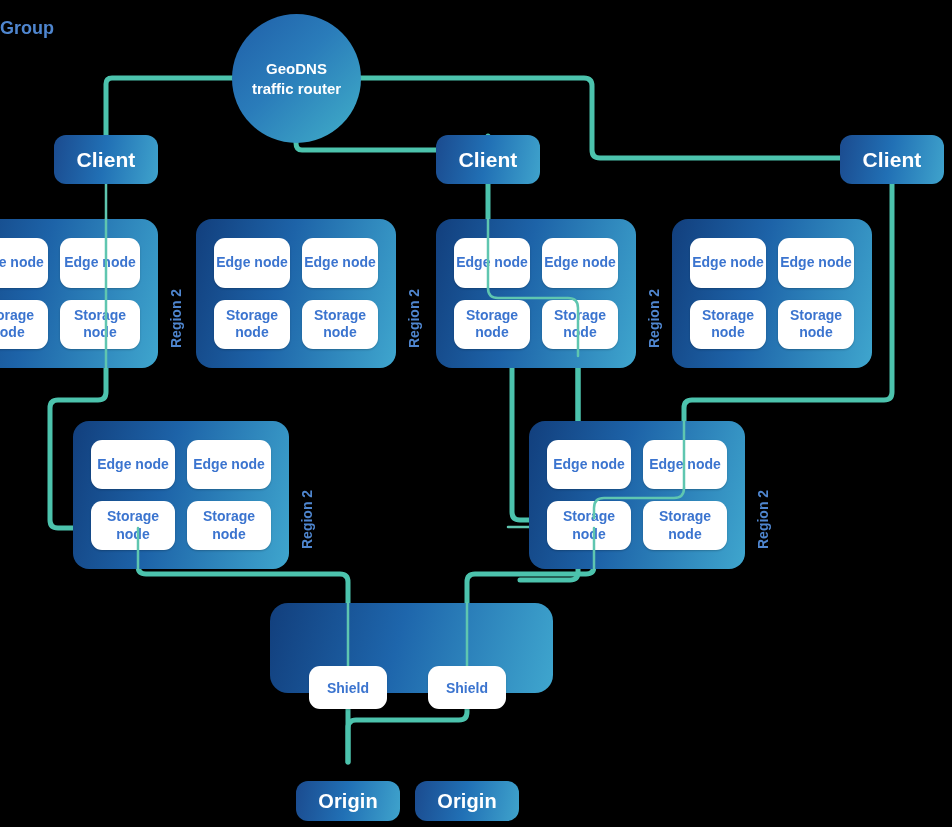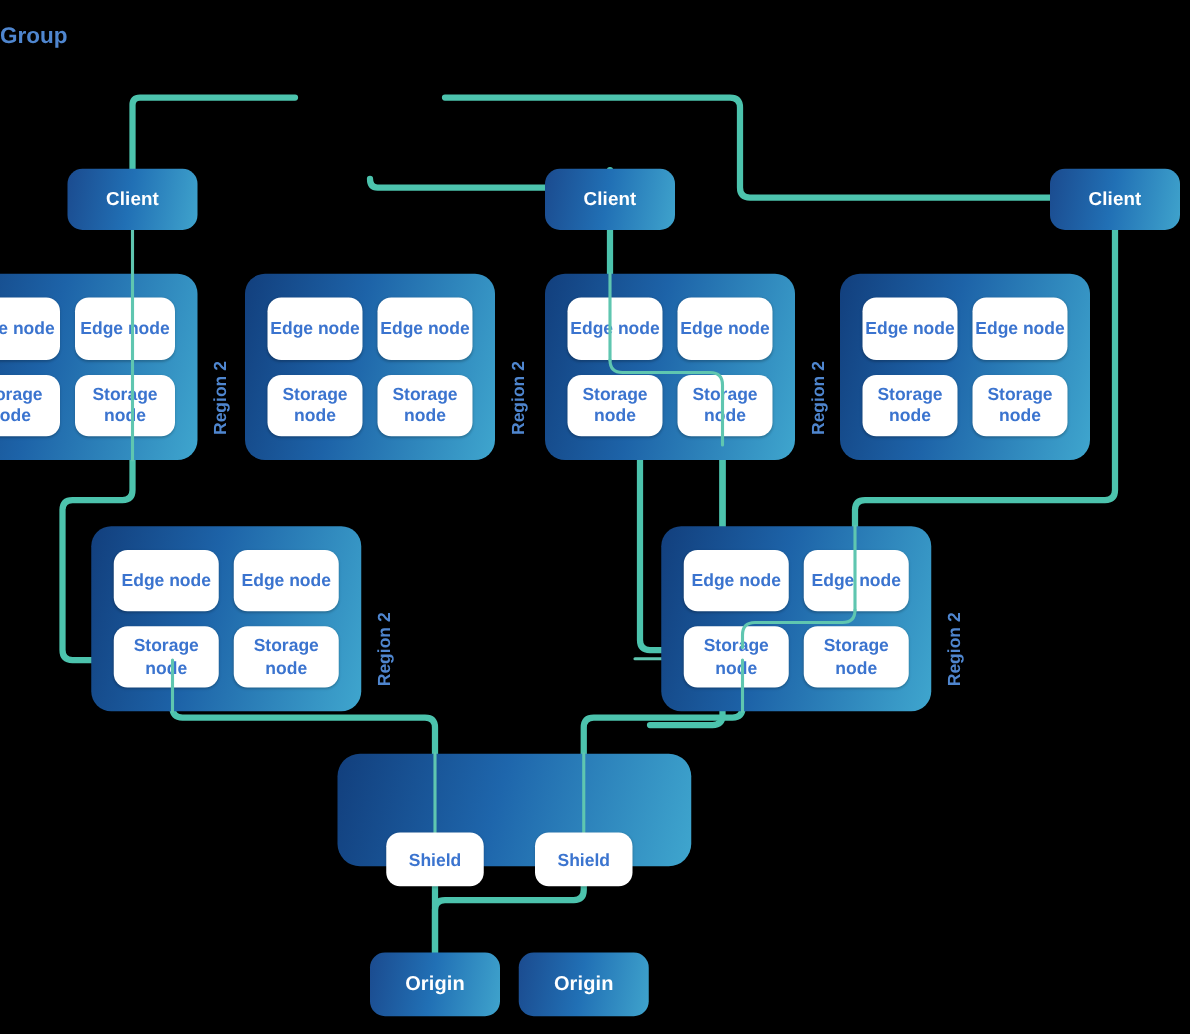--- a/index.html
+++ b/index.html
@@ -51,21 +51,21 @@
   
   .node {
     position: absolute;
     z-index: 2;
     display: flex;
     align-items: center;
     justify-content: center;
     text-align: center;
     color: #ffffff;
     border-radius: 12px;
-    font-size: 15px;
+    font-size: 21px;
     font-weight: 700;
     letter-spacing: .1px;
     line-height: 1.2;
     background: linear-gradient(100deg, #1b4b8f 0%, #2170b5 48%, #3fa3cc 100%);
   }
 
   .geodns {
     position: absolute;
     z-index: 2;
     width: 129px; height: 129px;
@@ -75,21 +75,21 @@
     justify-content: center;
     text-align: center;
     color: #fff;
     font-size: 15px;
     font-weight: 700;
     line-height: 1.28;
     background: linear-gradient(135deg, #1f5fa8 0%, #2a7cba 45%, #41b0c9 100%);
   }
 
   .client { width: 104px; height: 49px; }
-  .origin { width: 104px; height: 51px; font-size: 16px; }
+  .origin { width: 104px; height: 40px; font-size: 20px; margin-top: 19px; }
 
   
   .group {
     position: absolute;
     z-index: 2;
     border-radius: 16px;
     background: linear-gradient(105deg, #123f7d 0%, #1d63a8 42%, #3fa6ce 100%);
   }
   .group .inner {
     position: absolute;
@@ -198,20 +198,26 @@
 
     <path class="wire-thin" d="M 508 527 L 556 527"></path>
 
     <path class="wire-dash" d="M 634 527 L 652 527"></path>
 
     <path class="wire-thin" d="M 138 545 L 138 566"></path>
 
     <path class="wire-thin" d="M 106 232 L 106 352"></path>
   </svg>
 
+  <div class="geodns" style="left:232px; top:14px;">
+    <div>
+      <div>GeoDNS</div>
+      <div>traffic router</div>
+    </div>
+  </div>
 
   <div class="node client" style="left:54px; top:135px;">
     <span>Client</span>
   </div>
   <div class="node client" style="left:436px; top:135px;">
     <span>Client</span>
   </div>
   <div class="node client" style="left:840px; top:135px;">
     <span>Client</span>
   </div>

